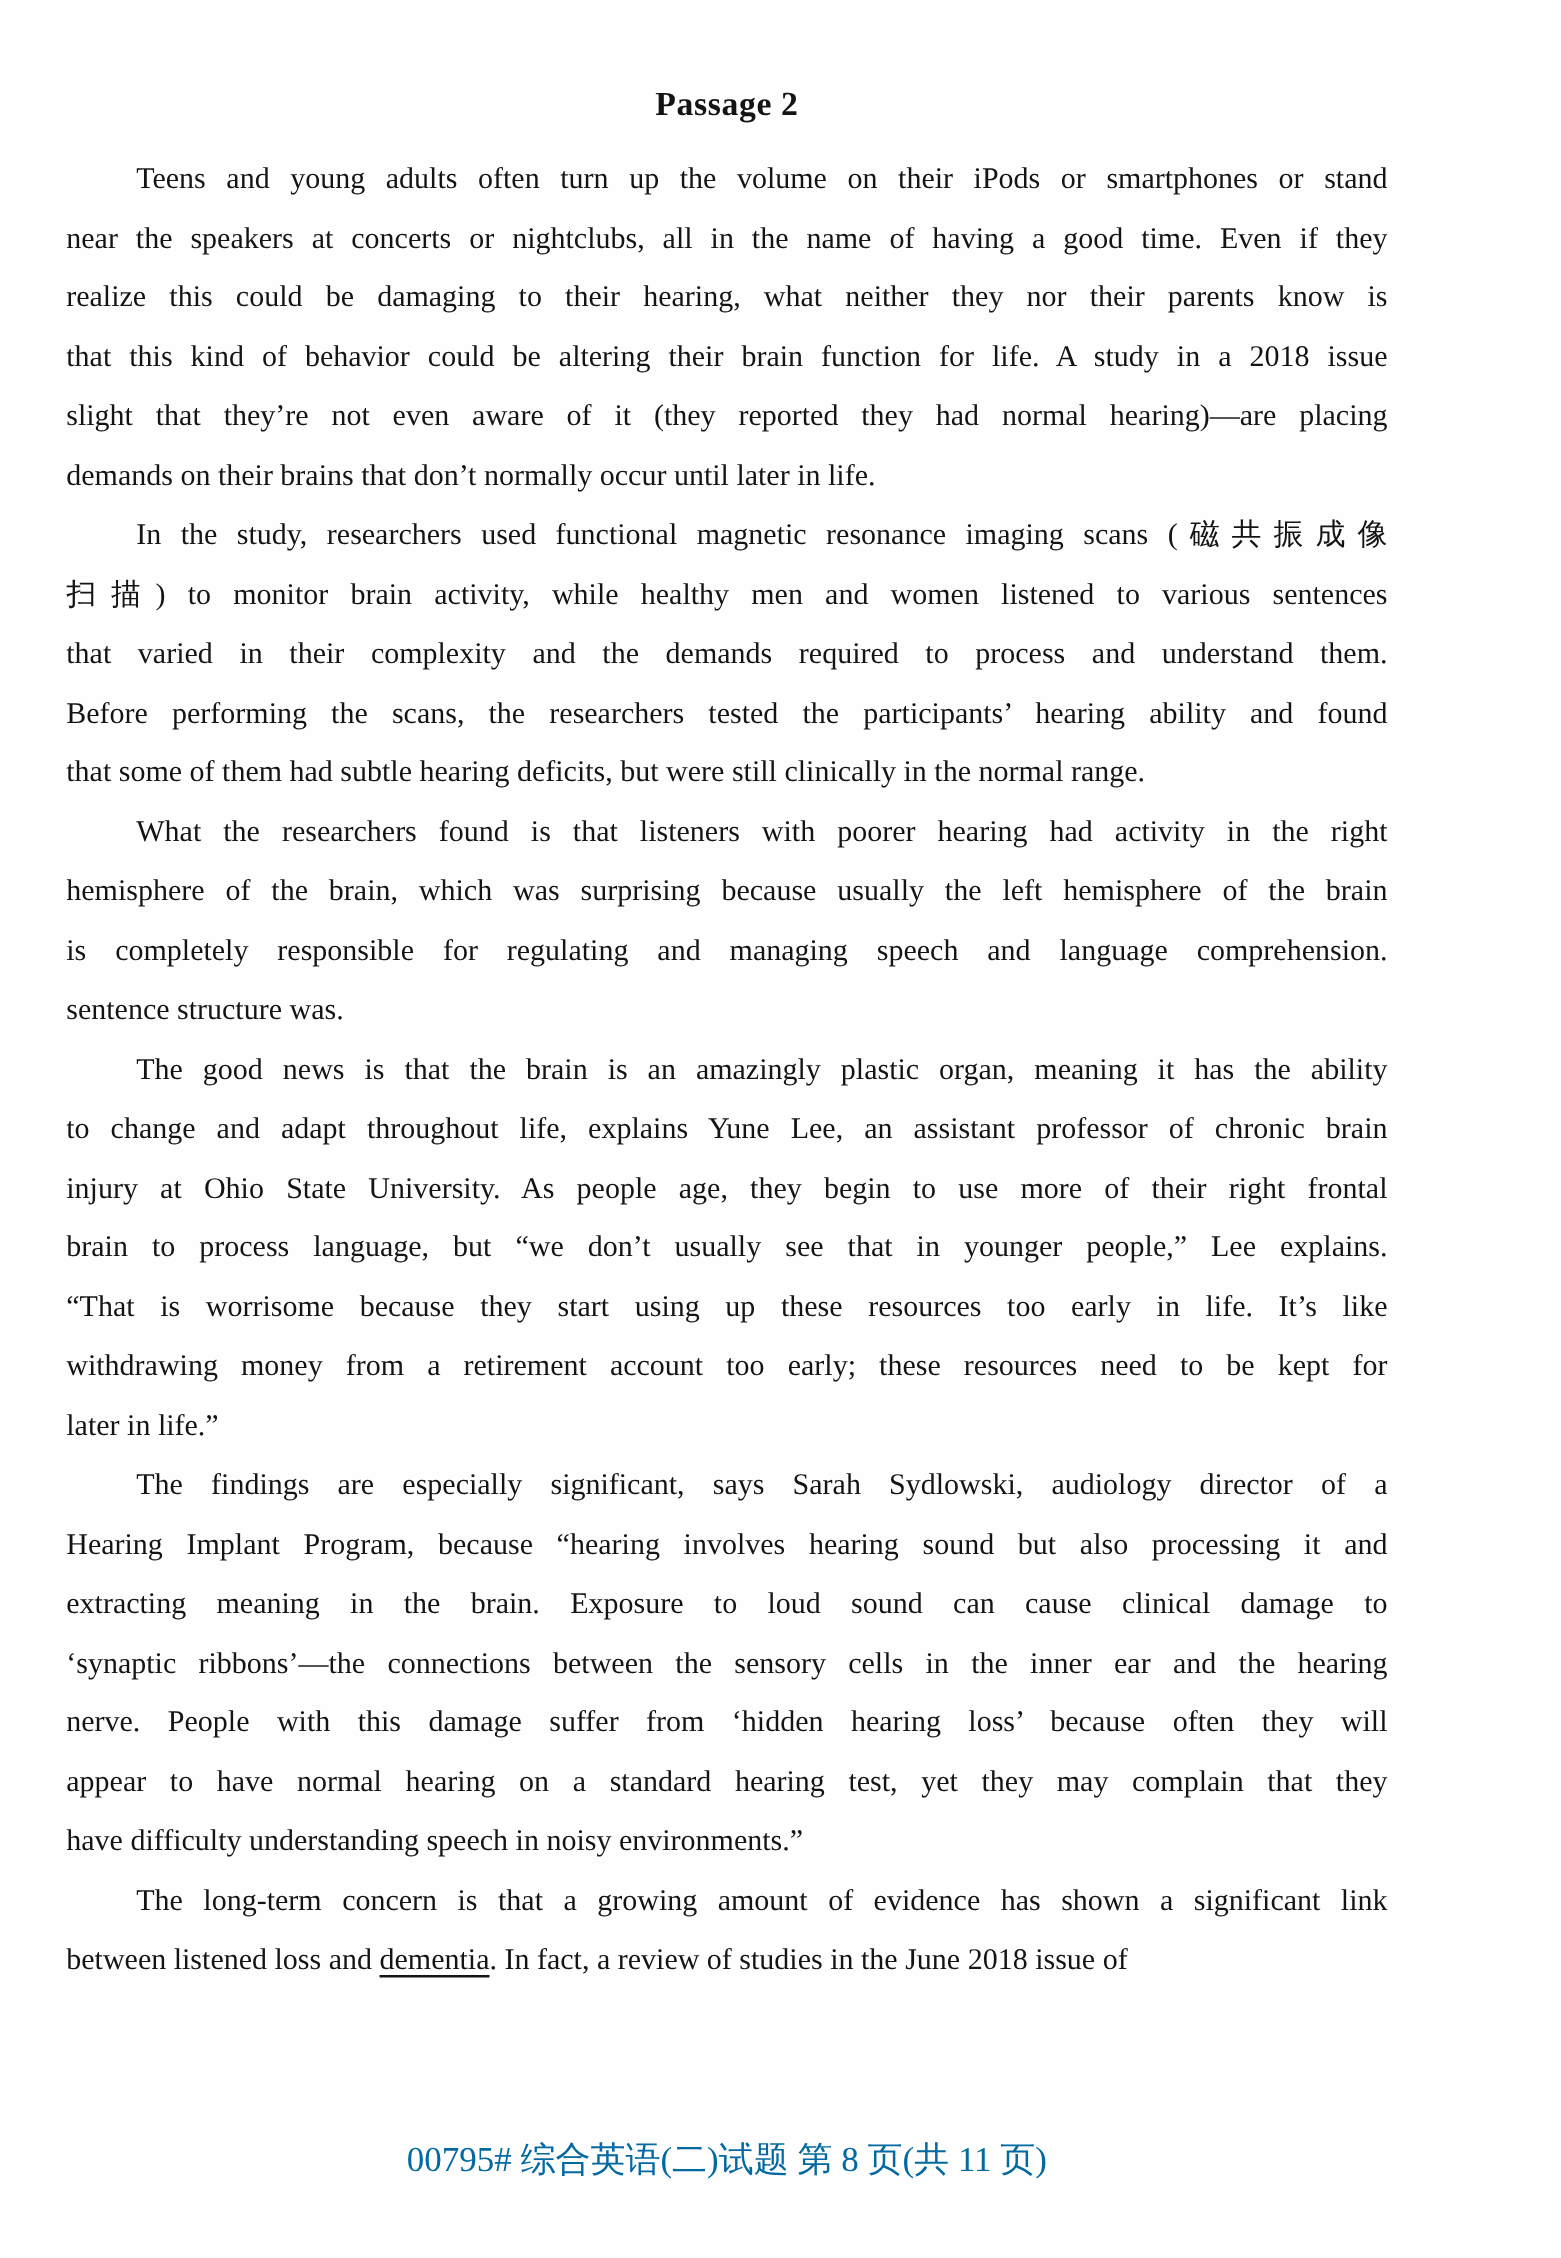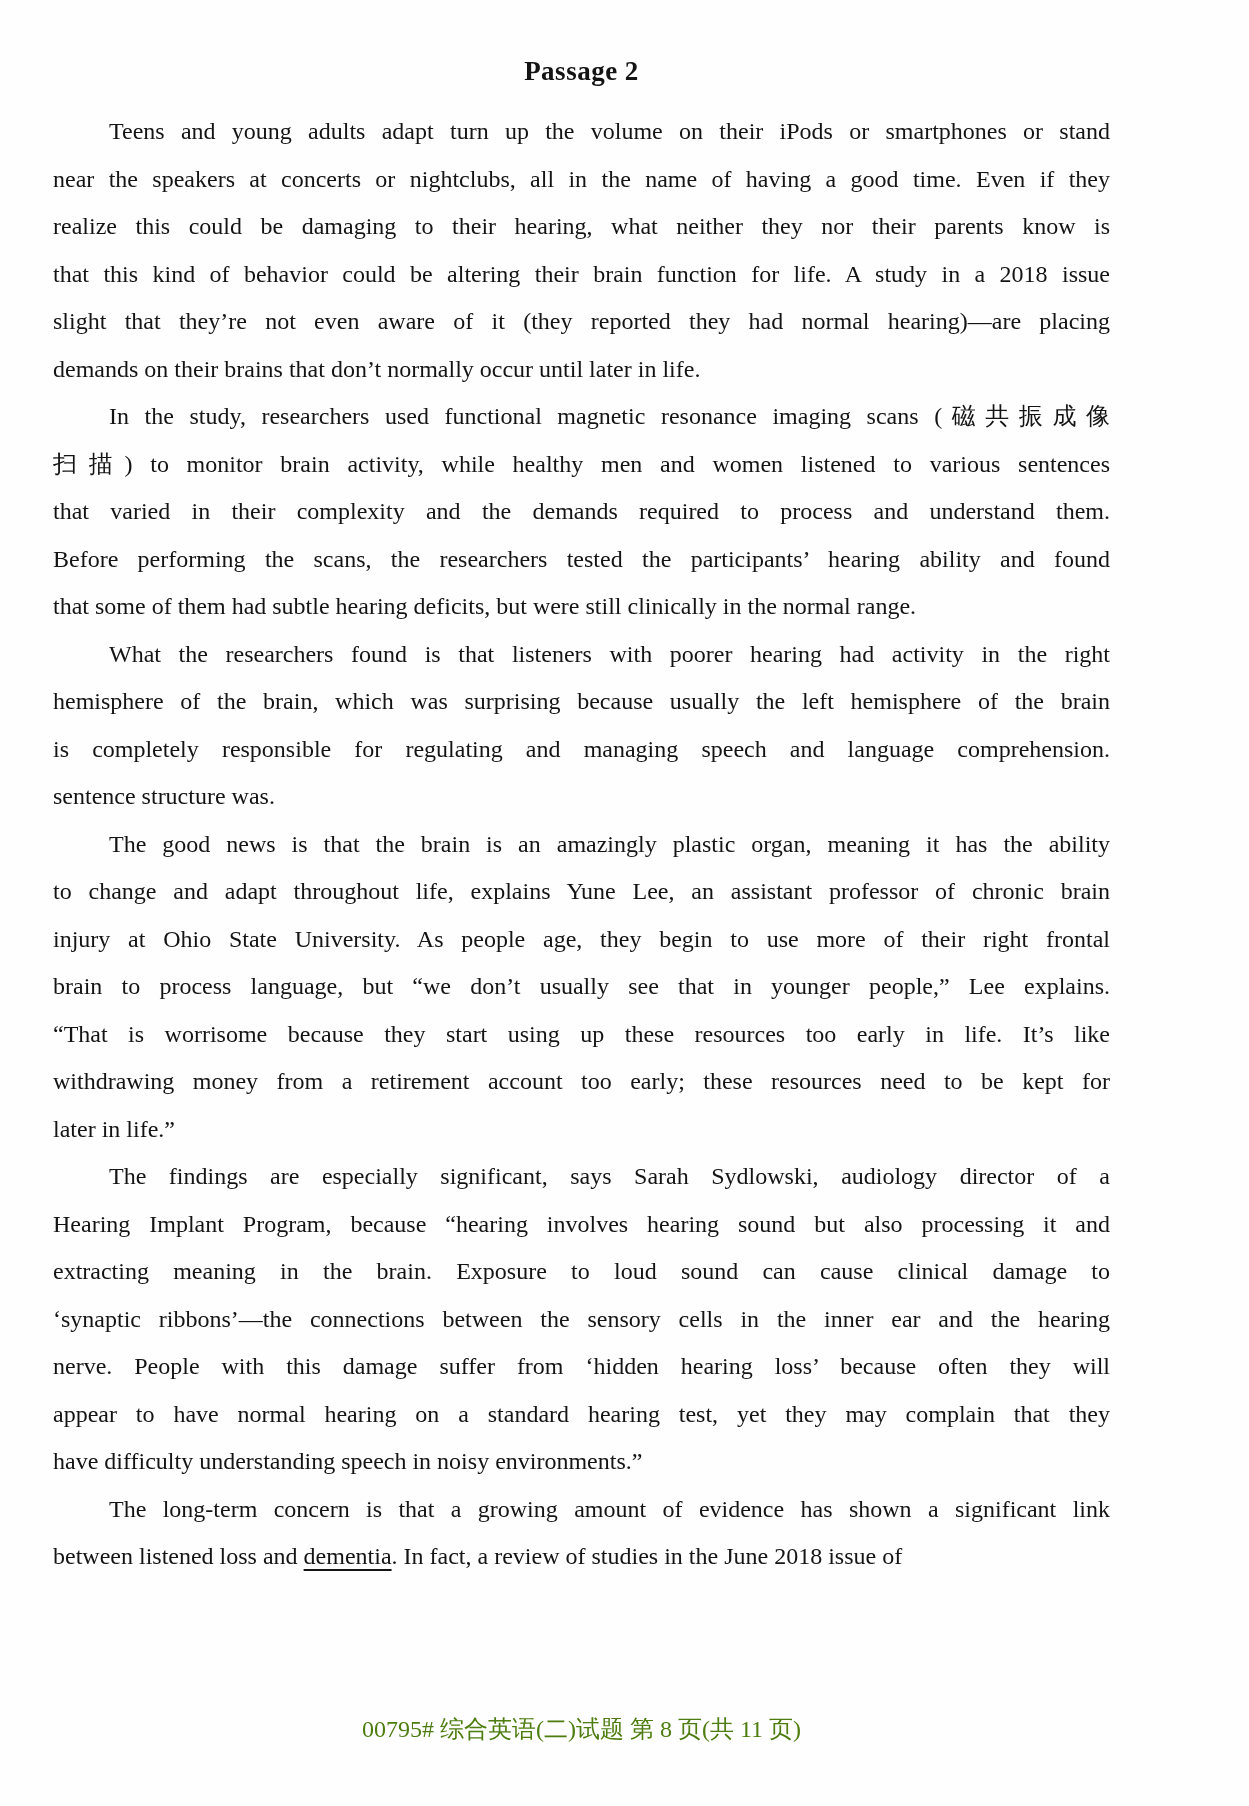--- a/index.html
+++ b/index.html
@@ -10,21 +10,21 @@
     color: #141414;
     overflow: hidden;
   }
   .page {
     position: relative;
     width: 1249px; height: 1806px;
     background: #fefefe;
   }
   .column {
     position: absolute;
-    left: 53px; top: 54px;
+    left: 53px; top: 66px;
     width: 1057px;
   }
   .passage-title {
     text-align: center;
     font-weight: bold;
     font-size: 27px;
     line-height: 34px;
     margin-bottom: 20px;
     letter-spacing: 0.5px;
   }
@@ -44,34 +44,34 @@
   .line.first {
     text-indent: 56px;
   }
   .italic { font-style: italic; }
   .underline { text-decoration: underline; text-underline-offset: 5px; }
   .page-footer {
     position: absolute;
     left: 53px; top: 1712px;
     width: 1057px;
     text-align: center;
-    font-size: 24px;
+    font-size: 28px;
     line-height: 34px;
-    color: #4d7c0f;
+    color: #0369a1;
   }
 </style>
 </head>
 <body>
 
 <div class="page">
   <div class="column">
     <div class="passage-title">Passage 2</div>
     <div>
         <div class="para">
-          <div class="line first"><span>Teens and young adults adapt turn up the volume on their iPods or smartphones or stand</span></div>
+          <div class="line first"><span>Teens and young adults often turn up the volume on their iPods or smartphones or stand</span></div>
           <div class="line"><span>near the speakers at concerts or nightclubs, all in the name of having a good time. Even if they</span></div>
           <div class="line"><span>realize this could be damaging to their hearing, what neither they nor their parents know is</span></div>
           <div class="line"><span>that this kind of behavior could be altering their brain function for life. A study in a 2018 issue</span></div>
           <div class="line"><span>slight that they’re not even aware of it (they reported they had normal hearing)—are placing</span></div>
           <div class="line lastline"><span>demands on their brains that don’t normally occur until later in life.</span></div>
         </div>
         <div class="para">
           <div class="line first"><span>In the study, researchers used functional magnetic resonance imaging scans (磁共振成像</span></div>
           <div class="line"><span>扫描) to monitor brain activity, while healthy men and women listened to various sentences</span></div>
           <div class="line"><span>that varied in their complexity and the demands required to process and understand them.</span></div>

